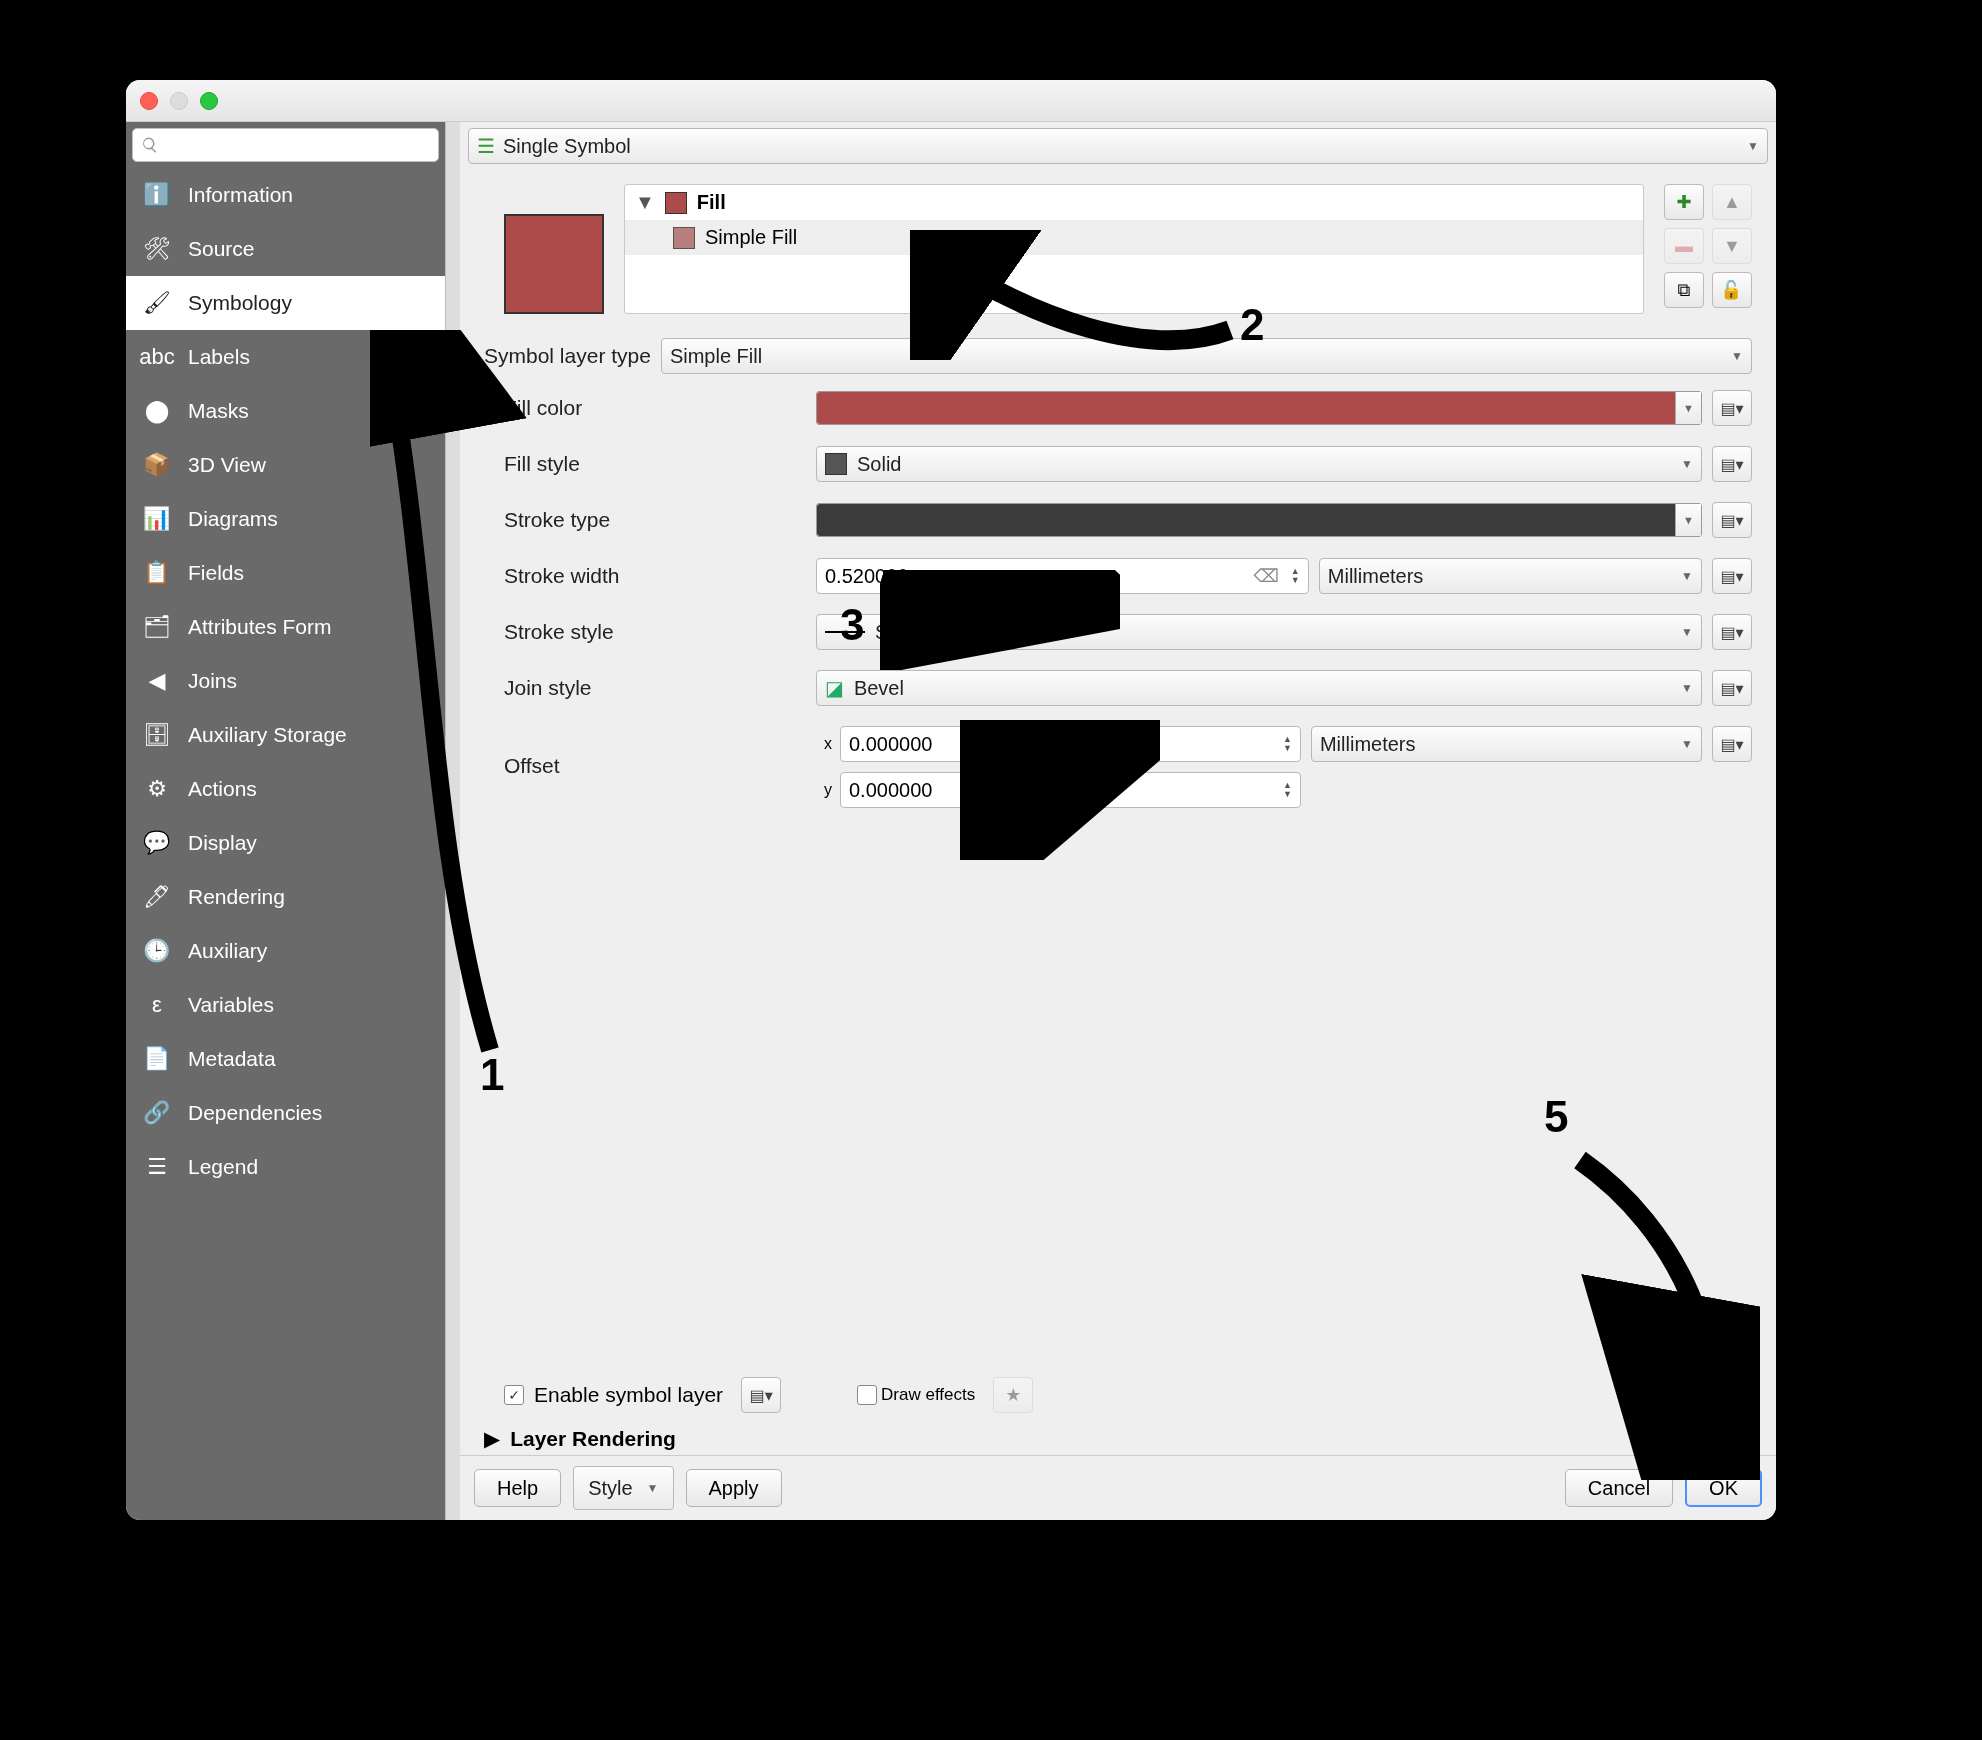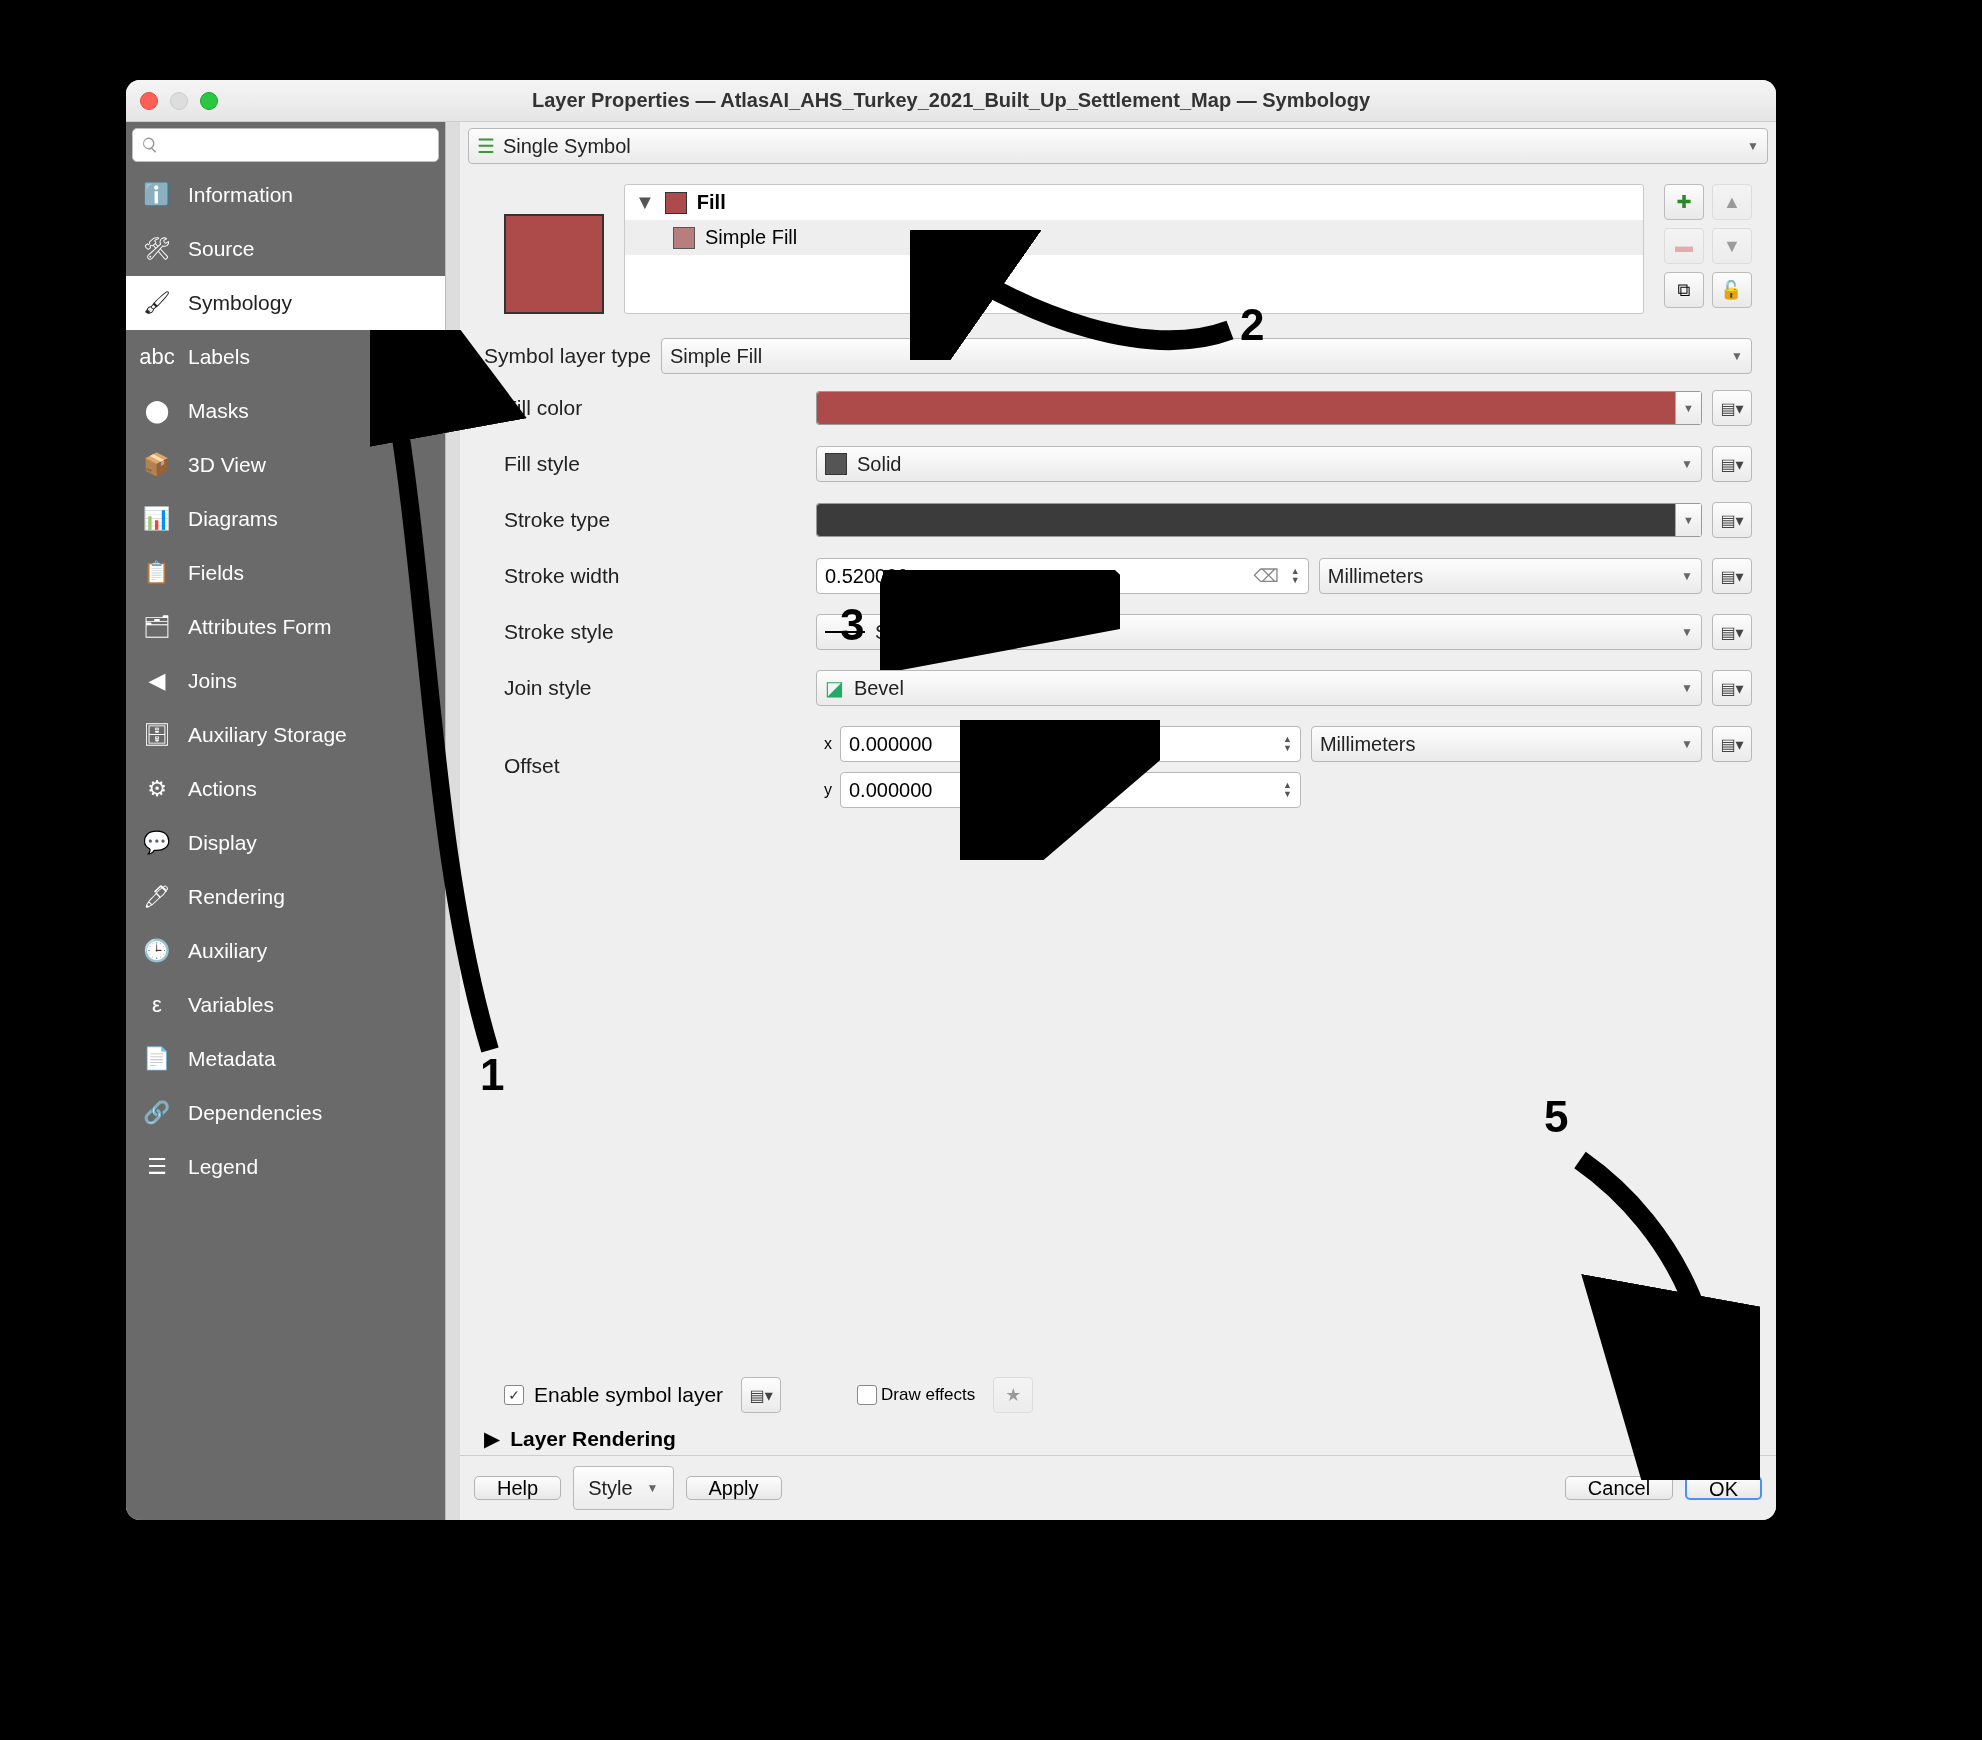--- a/index.html
+++ b/index.html
@@ -47,37 +47,36 @@
   .colorbar .csw{flex:1;border-radius:3px 0 0 3px;}
   .colorbar .cd{width:26px;border-left:1px solid #aaa;display:flex;align-items:center;justify-content:center;color:#666;font-size:11px;background:linear-gradient(#fdfdfd,#eaeaea);}
   .dd{min-width:40px;height:36px;border:1px solid #b8b8b8;border-radius:4px;background:linear-gradient(#fdfdfd,#eaeaea);display:flex;align-items:center;justify-content:center;font-size:16px;cursor:pointer;padding:0 6px;color:#444;}
   .spin{display:flex;align-items:center;background:#fff;border:1px solid #b8b8b8;border-radius:4px;height:36px;padding:0 8px;font-size:20px;}
   .spin input{border:none;outline:none;flex:1;font-size:20px;background:transparent;}
   .clearx{color:#888;font-size:18px;margin:0 6px;}
   .spinbtns{display:flex;flex-direction:column;margin-left:6px;}
   .spinbtns span{font-size:9px;line-height:9px;color:#555;cursor:pointer;}
   .linepreview{width:40px;height:2px;background:#000;margin-right:10px;}
   .footer{margin-top:auto;border-top:1px solid #ccc;padding:10px 14px;display:flex;gap:12px;align-items:center;}
-  .btn{height:24px;padding:0 22px;border:1px solid #b3b3b3;border-radius:5px;background:linear-gradient(#fdfdfd,#e8e8e8);font-size:20px;cursor:pointer;}
+  .btn{height:38px;padding:0 22px;border:1px solid #b3b3b3;border-radius:5px;background:linear-gradient(#fdfdfd,#e8e8e8);font-size:20px;cursor:pointer;}
   .btn.primary{border:2px solid #4a90ff;}
   .checkbox{width:20px;height:20px;border:1px solid #888;border-radius:3px;display:inline-flex;align-items:center;justify-content:center;background:#fff;font-size:14px;color:#333;}
   .annot{position:absolute;font-size:44px;font-weight:800;color:#000;pointer-events:none;}
   svg.arrow-annot{position:absolute;pointer-events:none;}
 </style>
 </head>
 <body>
 
 <div class="window">
   <div class="titlebar">
     <div class="traffic">
       <div class="dot red"></div>
       <div class="dot yellow"></div>
       <div class="dot green"></div>
     </div>
-    <div class="title">Layer Properties — AtlasAI_AHS_Turkey_2021_Built_Up_Settlement_Map — Symbology</div>
   </div>
 
   <div class="body">
     <div class="sidebar-col">
       <div class="search">
         <svg viewBox="0 0 24 24">
             <path d="M10 2a8 8 0 015.3 13.9l5 5-1.4 1.4-5-5A8 8 0 1110 2zm0 2a6 6 0 100 12 6 6 0 000-12z"></path>
           </svg>
         <input placeholder="" style="">
       </div>

